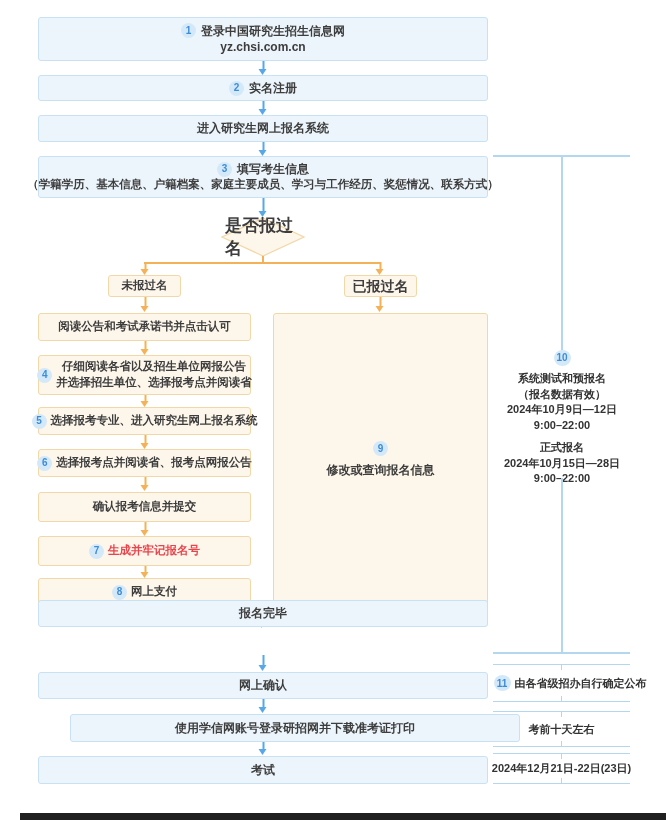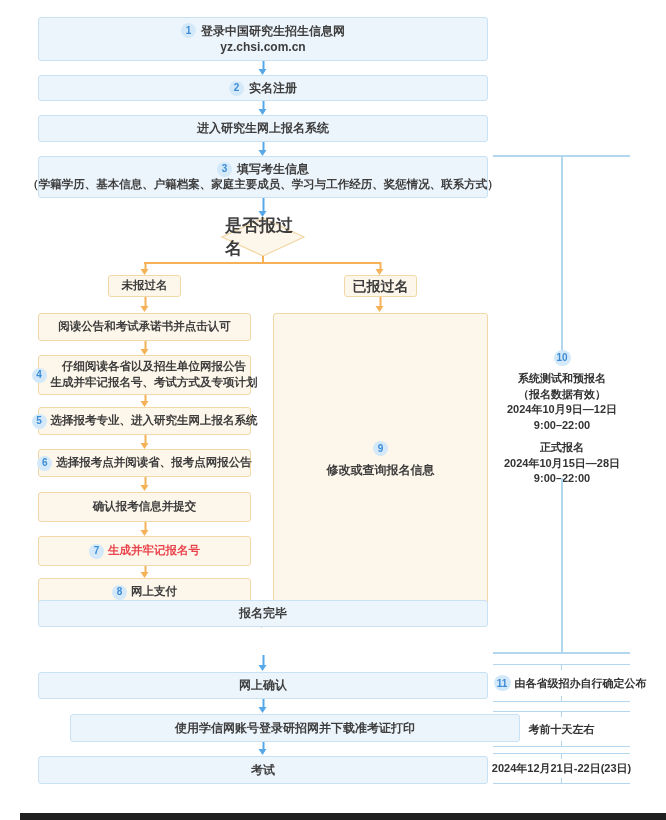--- a/index.html
+++ b/index.html
@@ -120,21 +120,21 @@
 
   <div class="bx cream-bx left-col" style="top:313px;height:28px;">
     <span>阅读公告和考试承诺书并点击认可</span>
   </div>
   <div class="arr orange" style="left:145px;top:341px;height:14px;"></div>
 
   <div class="bx cream-bx left-col" style="top:355px;height:40px;gap:4px;">
     <span class="badge">4</span>
     <div>
       <div>仔细阅读各省以及招生单位网报公告</div>
-      <div>生成并牢记报名号、考试方式及专项计划</div>
+      <div>并选择招生单位、选择报考点并阅读省</div>
     </div>
   </div>
   <div class="arr orange" style="left:145px;top:395px;height:12px;"></div>
 
   <div class="bx cream-bx left-col" style="top:407px;height:28px;gap:4px;">
     <span class="badge">5</span>
     <span>选择报考专业、进入研究生网上报名系统</span>
   </div>
   <div class="arr orange" style="left:145px;top:435px;height:14px;"></div>
 

